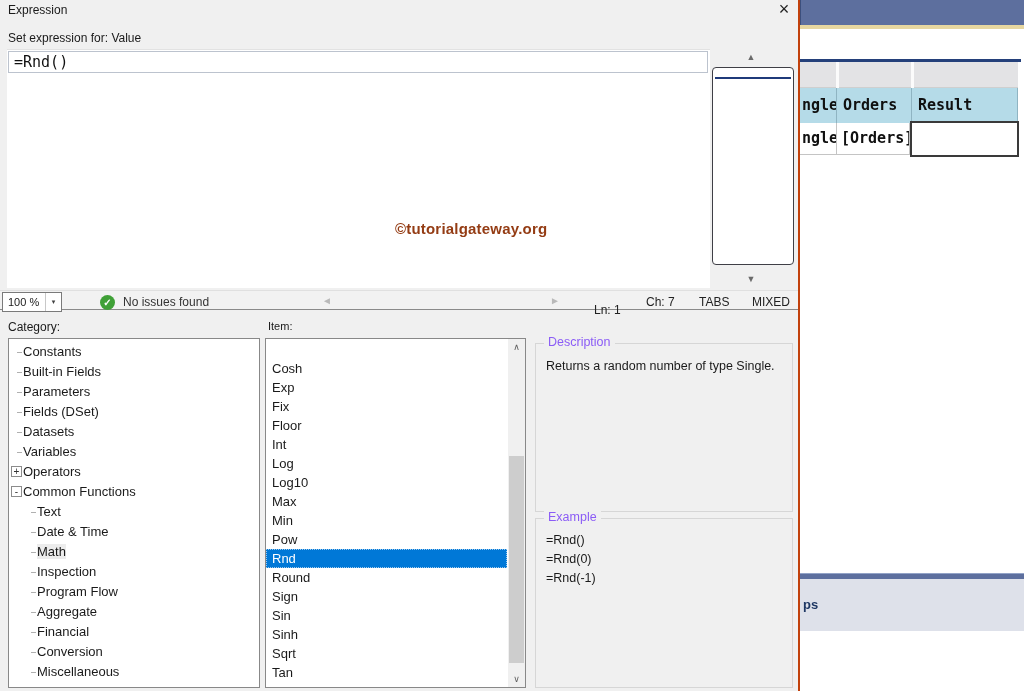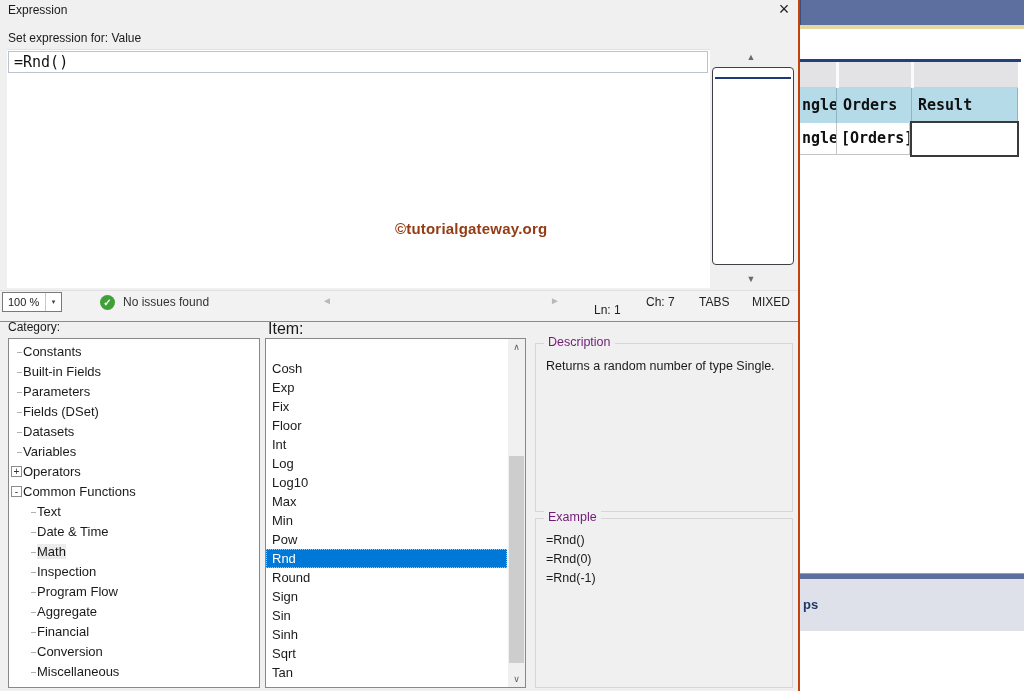--- a/index.html
+++ b/index.html
@@ -36,36 +36,36 @@
   .expr-text { position:absolute; left:5px; top:0; font-family:"DejaVu Sans Mono", monospace; font-size:15px; line-height:21px; color:#111; }
   .watermark { position:absolute; left:388px; top:170px; font-size:15px; font-weight:bold; color:#943c14; letter-spacing:0.2px; }
 
   
   .ed-scroll-up { position:absolute; left:738px; top:50px; width:26px; height:14px; text-align:center; font-size:9px; color:#6a6a6a; line-height:14px; }
   .ed-scroll-box { position:absolute; left:712px; top:67px; width:82px; height:198px; background:#fff; border:1px solid #3f3f46; border-radius:4px; }
   .ed-scroll-thumbline { position:absolute; left:2px; top:9px; width:76px; height:2px; background:#1f3a7a; }
   .ed-scroll-down { position:absolute; left:738px; top:272px; width:26px; height:14px; text-align:center; font-size:9px; color:#6a6a6a; line-height:14px; }
 
   
-  #statusbar { position:absolute; left:0; top:290px; width:798px; height:32px; background:#f2f2f2; border-top:1px solid #e0e0e0; border-bottom:1px solid #8a8a8a; }
+  #statusbar { position:absolute; left:0; top:290px; width:798px; height:20px; background:#f2f2f2; border-top:1px solid #e0e0e0; border-bottom:1px solid #8a8a8a; }
   .zoom-combo { position:absolute; left:2px; top:1px; width:60px; height:20px; background:#fff; border:1px solid #7a7a7a; font-size:11px; line-height:18px; color:#1a1a1a; }
   .zoom-combo .val { position:absolute; left:5px; top:0; }
   .zoom-combo .dd { position:absolute; right:0; top:0; width:16px; height:18px; border-left:1px solid #c8c8c8; text-align:center; font-size:7px; color:#404040; line-height:18px; }
   .status-ok { position:absolute; left:100px; top:4px; width:15px; height:15px; border-radius:50%; background:#3fa037; color:#fff; font-size:10px; font-weight:bold; text-align:center; line-height:15px; }
   .status-msg { position:absolute; left:123px; top:4px; font-size:12px; color:#333; }
   .nav-prev { position:absolute; left:322px; top:4px; font-size:10px; color:#b9b9b9; }
   .nav-next { position:absolute; left:550px; top:4px; font-size:10px; color:#b9b9b9; }
   .st-ln { position:absolute; left:594px; top:4px; font-size:12px; color:#222;margin-top:8px; }
   .st-ch { position:absolute; left:646px; top:4px; font-size:12px; color:#222; }
   .st-tabs { position:absolute; left:699px; top:4px; font-size:12px; color:#222; }
   .st-mixed { position:absolute; left:752px; top:4px; font-size:12px; color:#222; }
 
   
   .lbl-category { position:absolute; left:8px; top:320px; font-size:12px; color:#1a1a1a; }
-  .lbl-item { position:absolute; left:268px; top:320px; font-size:16px; color:#1a1a1a; }
+  .lbl-item { position:absolute; left:268px; top:320px; font-size:11px; color:#1a1a1a; }
 
   
   #category-list { position:absolute; left:8px; top:338px; width:252px; height:350px; background:#fff; border:1px solid #888; overflow:hidden; padding-top:3px; }
   .cat-row { position:relative; height:20px; line-height:20px; font-size:13px; color:#1a1a1a; white-space:nowrap; }
   .cat-row .lbl { position:relative; }
   .d0 { padding-left:14px; }
   .d1 { padding-left:28px; }
   .d0::before { content:""; position:absolute; left:8px; top:10px; width:5px; height:1px; background:#b0b0b0; }
   .d1::before { content:""; position:absolute; left:22px; top:10px; width:5px; height:1px; background:#b0b0b0; }
   .has-exp::before { display:none; }
@@ -79,21 +79,21 @@
   .vscroll { position:absolute; right:0; top:0; width:17px; height:348px; background:#f0f0f0; }
   .vs-btn { position:absolute; left:0; width:17px; height:16px; text-align:center; font-size:9px; color:#5f5f5f; line-height:16px; }
   .vs-up { top:0; }
   .vs-down { bottom:0; }
   .vs-thumb { position:absolute; left:1px; top:117px; width:15px; height:207px; background:#cdcdcd; }
 
   
   .groupbox { position:absolute; left:535px; width:258px; border:1px solid #d6d6d6; background:#f0f0f0; }
   #desc-box { top:343px; height:169px; }
   #example-box { top:518px; height:170px; }
-  .gb-title { position:absolute; left:8px; top:-9px; background:#f0f0f0; padding:0 4px; font-size:12.5px; color:#701a75; }
+  .gb-title { position:absolute; left:8px; top:-9px; background:#f0f0f0; padding:0 4px; font-size:12.5px; color:#8b5cf6; }
   .gb-body { position:absolute; left:10px; top:12px; right:8px; font-size:12.5px; line-height:20px; color:#1a1a1a; }
   .ex-line { height:19px; line-height:19px; font-size:12.5px; color:#1a1a1a; }
 </style>
 </head>
 <body>
 
 <div id="screen">
 
   <div id="bg-right">
     <div class="bg-topbar"></div>

